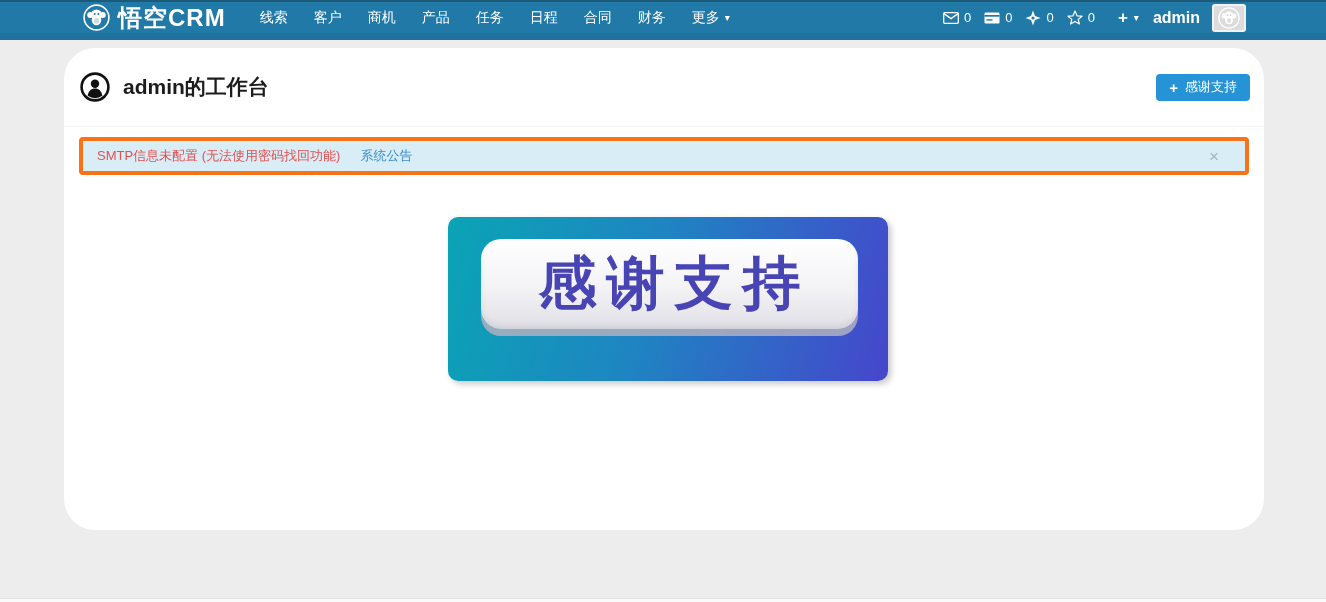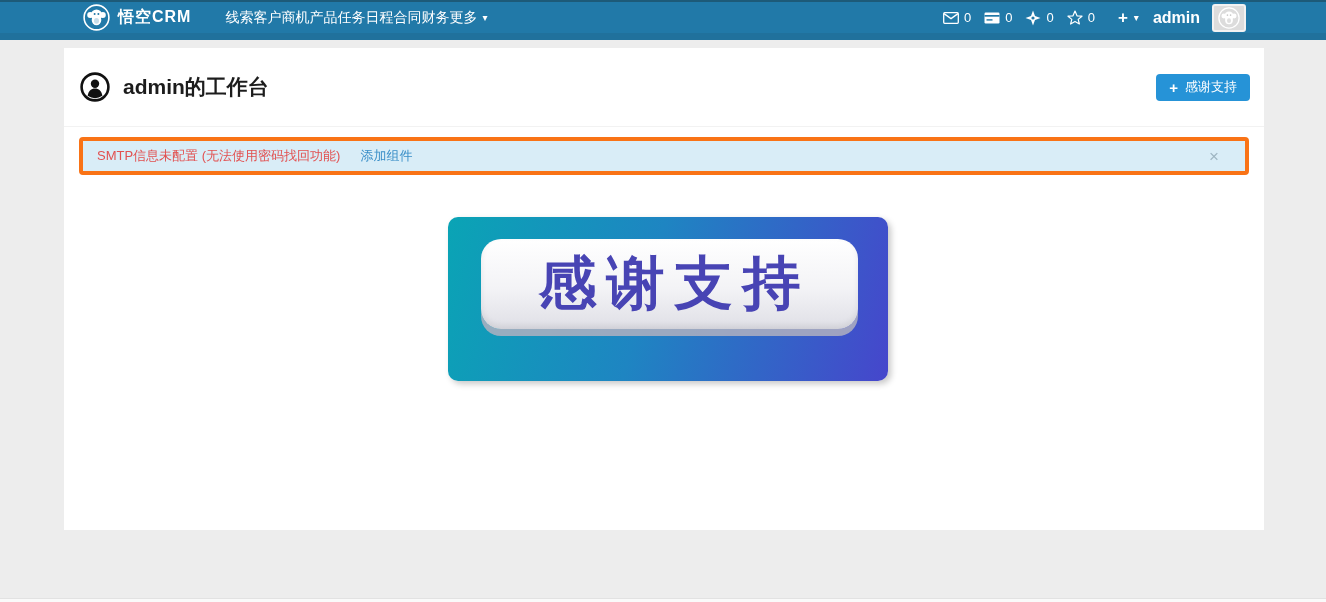--- a/index.html
+++ b/index.html
@@ -6,36 +6,36 @@
   html,body { width:1326px; height:602px; overflow:hidden; }
   body { background:#ededed; font-family:"Liberation Sans","DejaVu Sans",sans-serif; position:relative; }
 
   
   .navbar { position:absolute; top:0; left:0; width:1326px; height:33px;
             background:#2179a8; border-top:2px solid #1d5a78; z-index:20; }
   .navbar-strip { position:absolute; top:33px; left:0; width:1326px; height:7px;
                   background:#20719c; z-index:19; }
   .nav-inner { display:flex; align-items:center; height:31px; padding-left:83px; padding-right:80px; }
   .brand { display:flex; align-items:center; gap:8px; color:#fff; cursor:pointer; }
-  .brand-name { font-size:16px; font-weight:bold; letter-spacing:1px; }
-  .nav-menu { display:flex; margin-left:34px; align-items:center; }
+  .brand-name { font-size:24px; font-weight:bold; letter-spacing:1px; }
+  .nav-menu { display:flex; margin-left:34px; gap:26px; align-items:center; }
   .nav-item { color:#fff; font-size:14px; cursor:pointer; white-space:nowrap; display:flex; align-items:center; gap:5px; }
   .caret { font-size:10px; color:#fff; line-height:1; }
   .nav-right { margin-left:auto; display:flex; align-items:center; }
   .counter { display:flex; align-items:center; gap:5px; margin-right:13px; cursor:pointer; }
   .counter-val { color:#fff; font-size:13px; }
   .add-group { display:flex; align-items:center; gap:6px; margin:0 14px 0 10px; cursor:pointer; }
   .plus-glyph { color:#fff; font-size:17px; font-weight:bold; line-height:1; }
   .nav-user { color:#fff; font-size:16px; font-weight:bold; margin-right:12px; cursor:pointer; }
   .nav-avatar { width:34px; height:28px; margin-top:1px; background:#dcdcdc; border:2px solid #f2f2f2;
                 border-radius:3px; display:flex; align-items:center; justify-content:center; cursor:pointer; }
 
   
   .page-card { position:absolute; left:64px; top:48px; width:1200px; height:482px;
-               background:#fff; z-index:2; }
+               background:#fff; z-index:2;border-radius:31px; }
   .card-header { height:79px; display:flex; align-items:center; padding:0 14px 0 16px;
                  border-bottom:1px solid #f2f2f2; }
   .page-title { margin-left:13px; font-size:21px; font-weight:bold; color:#1c1c1c; }
   .add-widget-btn { margin-left:auto; height:27px; background:#2693d7; border:none; border-radius:4px;
                     color:#fff; font-size:13px; padding:0 13px; display:flex; align-items:center; gap:7px;
                     cursor:pointer; font-family:inherit; }
   .add-widget-btn .plus-glyph { font-size:15px; }
 
   
   .alert { margin:10px 15px 0 15px; height:38px; background:#d9edf7; border:4px solid #f97316;
@@ -179,21 +179,21 @@
     </span>
     <span class="page-title">admin的工作台</span>
     <button class="add-widget-btn">
       <span class="plus-glyph">+</span>
       <span>感谢支持</span>
     </button>
   </div>
 
   <div class="alert">
     <span class="alert-msg">SMTP信息未配置 (无法使用密码找回功能)</span>
-    <a class="alert-link">添加组件</a>
+    <a class="alert-link">系统公告</a>
     <span class="alert-close">×</span>
   </div>
 
 
 </div>
 
 <div class="banner">
   <div class="banner-btn">
     <span class="banner-text">感谢支持</span>
   </div>

